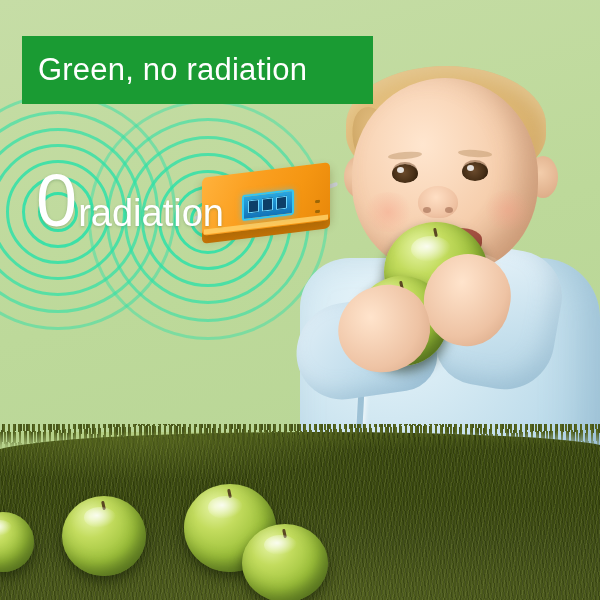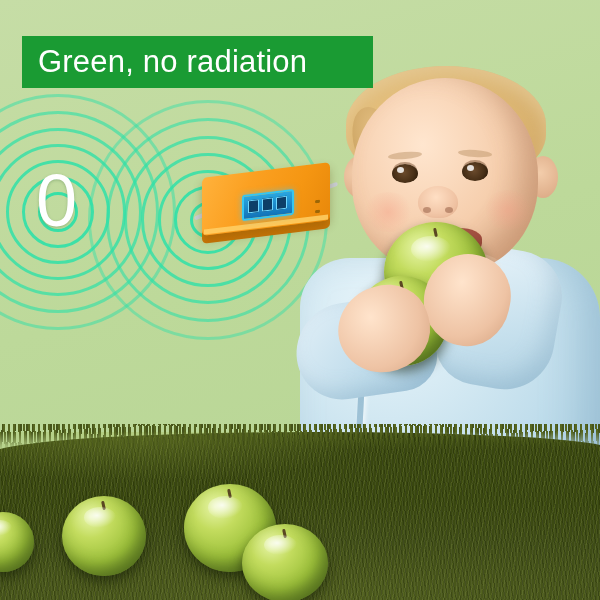--- a/index.html
+++ b/index.html
@@ -130,21 +130,21 @@
     left:50%;top:50%;transform:translate(-50%,-50%);}
   .rings.left{left:58px;top:212px;}
   .rings.right{left:208px;top:220px;}
 
   
   .zero-wrap{position:absolute;left:36px;top:166px;z-index:7;display:flex;align-items:baseline;
     color:#ffffff;text-shadow:0 1px 3px rgba(60,110,60,.35);}
   .zero{font-size:74px;line-height:.95;font-weight:300;letter-spacing:-1px;}
   .rad{font-size:38px;line-height:1;font-weight:300;margin-left:2px;}
 
-  .banner{position:absolute;left:22px;top:36px;width:351px;height:52px;background:#1a9b33;z-index:9;
+  .banner{position:absolute;left:22px;top:36px;width:351px;height:68px;background:#1a9b33;z-index:9;
     display:flex;align-items:center;}
   .banner-text{color:#ffffff;font-size:31px;font-weight:400;letter-spacing:.2px;
     padding-left:16px;white-space:nowrap;}
 </style>
 </head>
 <body>
 
 <div id="stage">
 
   <div class="rings left">
@@ -162,20 +162,21 @@
     <div class="ring" style="width:62px;height:62px;opacity:.9;"></div>
     <div class="ring" style="width:94px;height:94px;opacity:.85;"></div>
     <div class="ring" style="width:128px;height:128px;opacity:.8;"></div>
     <div class="ring" style="width:162px;height:162px;opacity:.72;"></div>
     <div class="ring" style="width:198px;height:198px;opacity:.6;"></div>
     <div class="ring" style="width:234px;height:234px;opacity:.45;"></div>
   </div>
 
   <div class="zero-wrap">
     <span class="zero">0</span>
+    <span class="rad">radiation</span>
   </div>
 
   <div class="device">
     <div class="ant a1"></div>
     <div class="ant a2"></div>
     <div class="dev-side"></div>
     <div class="dev-top"></div>
     <div class="dev-stripe"></div>
     <div class="lcd">
         <i></i>

